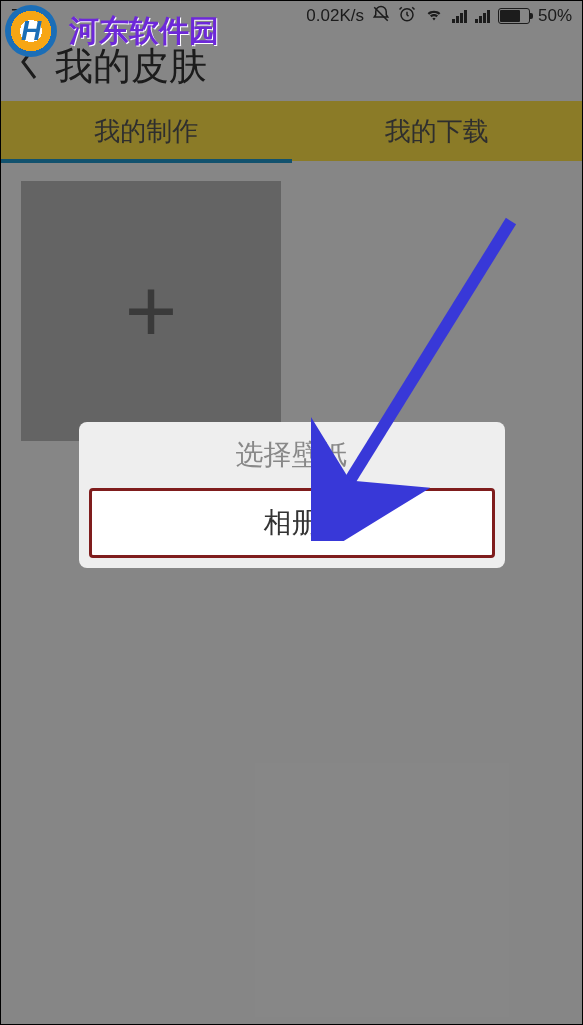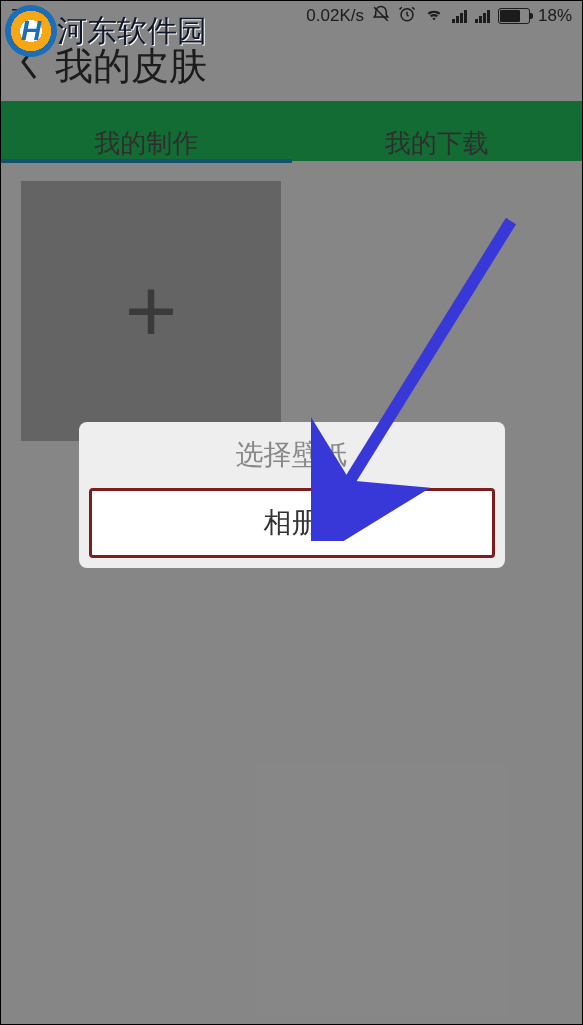--- a/index.html
+++ b/index.html
@@ -44,24 +44,24 @@
       justify-content: center;
     }
     .watermark-logo::before {
       content: "H";
       color: #1b6eb7;
       font-size: 28px;
       font-weight: bold;
       font-style: italic;
     }
     .watermark-text {
-      color: #0f172a;
+      color: #6d28d9;
       font-size: 30px;
-      font-weight: normal;
-      margin-left: 0;
+      font-weight: bold;
+      margin-left: 12px;
       text-shadow: 1px 1px 0 #fff;
     }
     .header {
       height: 70px;
       display: flex;
       align-items: center;
       padding: 0 16px;
       background: #f5f5f5;
     }
     .back-btn {
@@ -71,22 +71,21 @@
       cursor: pointer;
     }
     .header-title {
       font-size: 38px;
       color: #333;
       font-weight: 400;
     }
     .tabs {
       display: flex;
       height: 60px;
-      background: #22c55e;
-      align-items: flex-end;
+      background: #fde047;
     }
     .tab {
       flex: 1;
       display: flex;
       align-items: center;
       justify-content: center;
       font-size: 26px;
       color: #555;
       cursor: pointer;
       position: relative;
@@ -240,21 +239,21 @@
       </span>
     <span class="signal-bars">
         <span></span>
         <span></span>
         <span></span>
         <span></span>
       </span>
     <span class="battery-icon">
         <span class="battery-fill"></span>
       </span>
-    <span>18%</span>
+    <span>50%</span>
   </div>
 </div>
 
 <div class="watermark">
   <div class="watermark-logo"></div>
   <div class="watermark-text">河东软件园</div>
 </div>
 
 <div class="header">
   <div class="back-btn">

